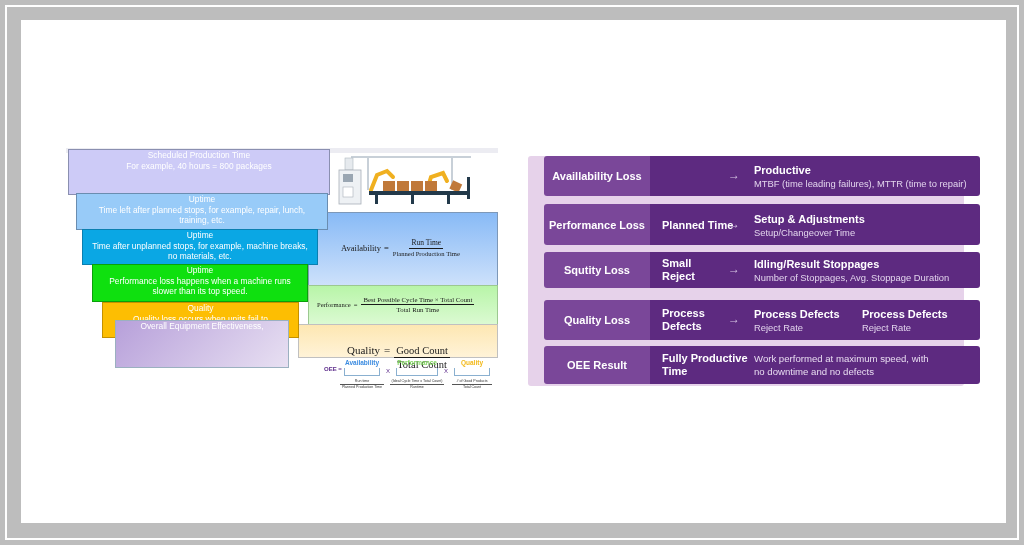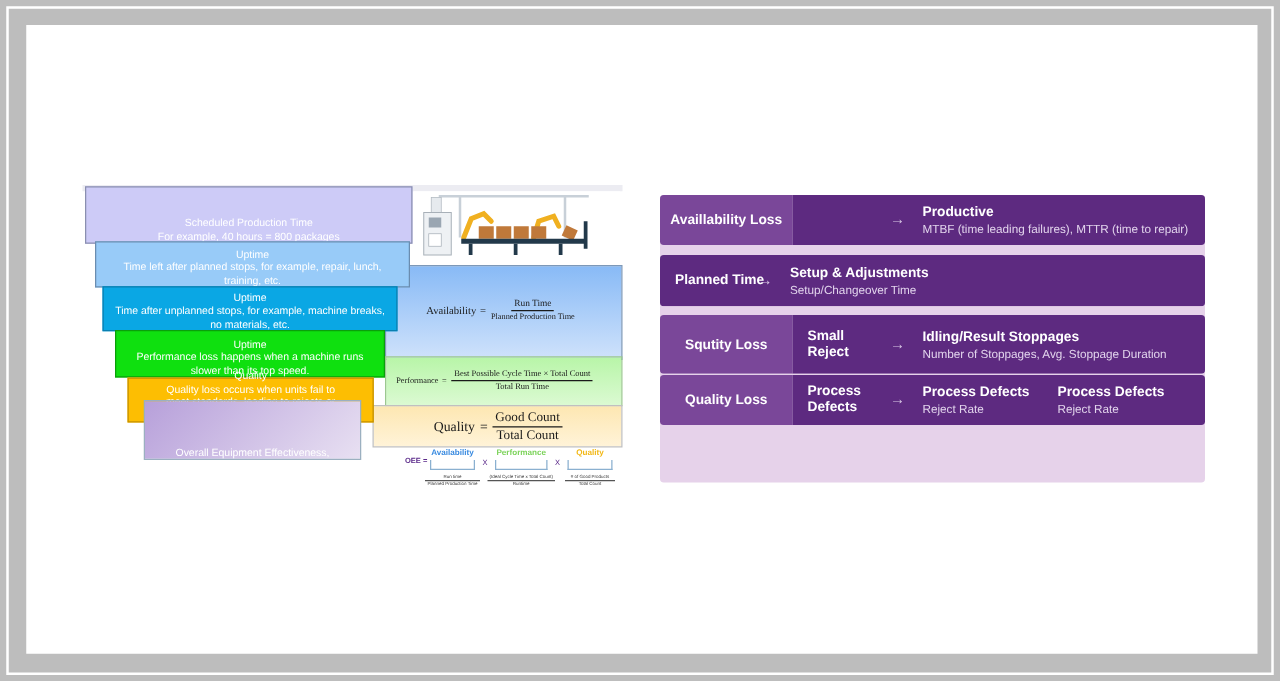--- a/index.html
+++ b/index.html
@@ -5,21 +5,21 @@
   * { box-sizing: border-box; margin: 0; padding: 0; }
   html, body { width: 1024px; height: 545px; overflow: hidden; }
   body { background: #bdbdbd; font-family: "Liberation Sans", sans-serif; position: relative; }
   .frame-line { position: absolute; left: 5px; top: 5px; width: 1014px; height: 535px; border: 2px solid #ffffff; }
   .canvas { position: absolute; left: 21px; top: 20px; width: 985px; height: 503px; background: #ffffff; }
 
   
   .left-panel { position: absolute; left: 45px; top: 128px; width: 432px; height: 240px; }
   .top-strip { position: absolute; left: 0; top: 0; width: 432px; height: 5px; background: #ececf2; }
   .layer { position: absolute; color: #ffffff; text-align: center; font-size: 8.4px; line-height: 10.5px;
-           display: flex; flex-direction: column; justify-content: flex-end; align-items: center; }
+           display: flex; flex-direction: column; justify-content: flex-start; align-items: center; }
   .layer span { display: block; }
   .l1 { left: 2px;  top: 1px;   width: 262px; height: 46px; background: #cdcbf7; border: 1px solid #8a8fb0; }
   .l2 { left: 10px; top: 45px;  width: 252px; height: 37px; background: #98cbf8; border: 1px solid #6a8db0; }
   .l3 { left: 16px; top: 81px;  width: 236px; height: 36px; background: #0aa7e4; border: 1px solid #0a7fb0; }
   .l4 { left: 26px; top: 116px; width: 216px; height: 38px; background: #0fe00f; border: 1px solid #0aa00a; }
   .l5 { left: 36px; top: 154px; width: 197px; height: 36px; background: #fdbe02; border: 1px solid #c49000; }
   .l6 { left: 49px; top: 172px; width: 174px; height: 48px; background: linear-gradient(135deg,#b7a0da,#e8e0f2); border: 1px solid #9bb0c0; }
 
   .machine { position: absolute; left: 265px; top: 5px; width: 165px; height: 58px; }
   .f-avail { position: absolute; left: 242px; top: 64px; width: 190px; height: 76px;
@@ -31,33 +31,33 @@
   .formula { position: absolute; display: flex; align-items: center; font-family: "Liberation Serif", serif; color: #1a1a1a; }
   .frac { display: inline-flex; flex-direction: column; align-items: center; margin-left: 4px; }
   .frac .num { border-bottom: 1px solid #1a1a1a; padding: 0 2px 1px; }
   .frac .den { padding-top: 1px; }
   .fa { left: 32px; top: 25px; font-size: 8.5px; }
   .fa .frac { font-size: 7.5px; }
   .fa .den { font-size: 6.6px; }
   .fp { left: 8px; top: 10px; font-size: 6.6px; }
   .fp .frac { font-size: 6.8px; }
   .fq { left: 48px; top: 4px; font-size: 11px; }
-  .fq .frac { font-size: 10.5px; }
+  .fq .frac { font-size: 10.5px; margin-top: 16px; }
 
   .oee-row { position: absolute; left: 258px; top: 211px; width: 172px; height: 30px; font-size: 5.5px; }
   .oee-lbl { position: absolute; left: 0; top: 7px; font-weight: bold; color: #5b2a8a; font-size: 6px; }
   .oee-term { position: absolute; top: 0; text-align: center; font-weight: bold; font-size: 6.5px; }
   .oee-bracket { position: absolute; top: 9px; height: 8px; border: 1px solid #8ab0d0; border-top: none; }
   .oee-x { position: absolute; top: 9px; color: #5b2a8a; font-size: 6px; }
   .oee-sub { position: absolute; text-align: center; color: #333; font-size: 3.6px; line-height: 5px; }
   .oee-sub .n { border-bottom: 0.5px solid #555; }
 
   
   .loss-table { position: absolute; left: 507px; top: 136px; width: 436px; height: 230px; background: #e6d2ea; border-radius: 3px; }
-  .loss-row { position: absolute; left: 0; width: 436px; display: flex; border-radius: 3px; overflow: hidden; }
+  .loss-row { position: absolute; left: 16px; width: 436px; display: flex; border-radius: 3px; overflow: hidden; }
   .loss-cat { width: 106px; background: #7a4799; color: #ffffff; font-size: 11px; font-weight: bold;
               display: flex; align-items: center; justify-content: center; }
   .loss-main { flex: 1; background: #5d2a80; position: relative; color: #ffffff; }
   .cause { position: absolute; left: 12px; top: 50%; transform: translateY(-50%); font-size: 11px; font-weight: bold; line-height: 13px; width: 80px; }
   .arrow { position: absolute; left: 78px; top: 50%; transform: translateY(-55%); font-size: 12px; color: #d8c6e4; }
   .metric { position: absolute; left: 104px; top: 50%; transform: translateY(-50%); }
   .metric2 { position: absolute; left: 212px; top: 50%; transform: translateY(-50%); }
   .m-title { font-size: 11px; font-weight: bold; line-height: 14px; }
   .m-desc { font-size: 9.4px; color: #e2d4ec; line-height: 13px; white-space: nowrap; }
   .r-desc { position: absolute; left: 104px; top: 50%; transform: translateY(-50%); font-size: 9.6px; line-height: 13px; color: #e8dcf0; }
@@ -185,31 +185,32 @@
       <div class="loss-main">
         <span class="arrow">→</span>
         <div class="metric">
           <div class="m-title">Productive</div>
           <div class="m-desc">MTBF (time leading failures), MTTR (time to repair)</div>
         </div>
       </div>
     </div>
 
     <div class="loss-row" style="top:48px;height:41px">
+      <div class="loss-cat">Performance Loss</div>
       <div class="loss-main">
         <div class="cause">Planned Time</div>
         <span class="arrow">→</span>
         <div class="metric">
           <div class="m-title">Setup &amp; Adjustments</div>
           <div class="m-desc">Setup/Changeover Time</div>
         </div>
       </div>
     </div>
 
-    <div class="loss-row" style="top:96px;height:47px">
+    <div class="loss-row" style="top:96px;height:36px">
       <div class="loss-cat">Squtity Loss</div>
       <div class="loss-main">
         <div class="cause" style="width:50px">Small Reject</div>
         <span class="arrow">→</span>
         <div class="metric">
           <div class="m-title">Idling/Result Stoppages</div>
           <div class="m-desc">Number of Stoppages, Avg. Stoppage Duration</div>
         </div>
       </div>
     </div>
@@ -223,14 +224,21 @@
           <div class="m-title">Process Defects</div>
           <div class="m-desc">Reject Rate</div>
         </div>
         <div class="metric2">
           <div class="m-title">Process Defects</div>
           <div class="m-desc">Reject Rate</div>
         </div>
       </div>
     </div>
 
+    <div class="loss-row" style="top:190px;height:38px">
+      <div class="loss-cat">OEE Result</div>
+      <div class="loss-main">
+        <div class="cause" style="width:94px">Fully Productive Time</div>
+        <div class="r-desc" style="width:180px">Work performed at maximum speed, with no downtime and no defects</div>
+      </div>
+    </div>
   </div>
 </div>
 
 </body></html>

